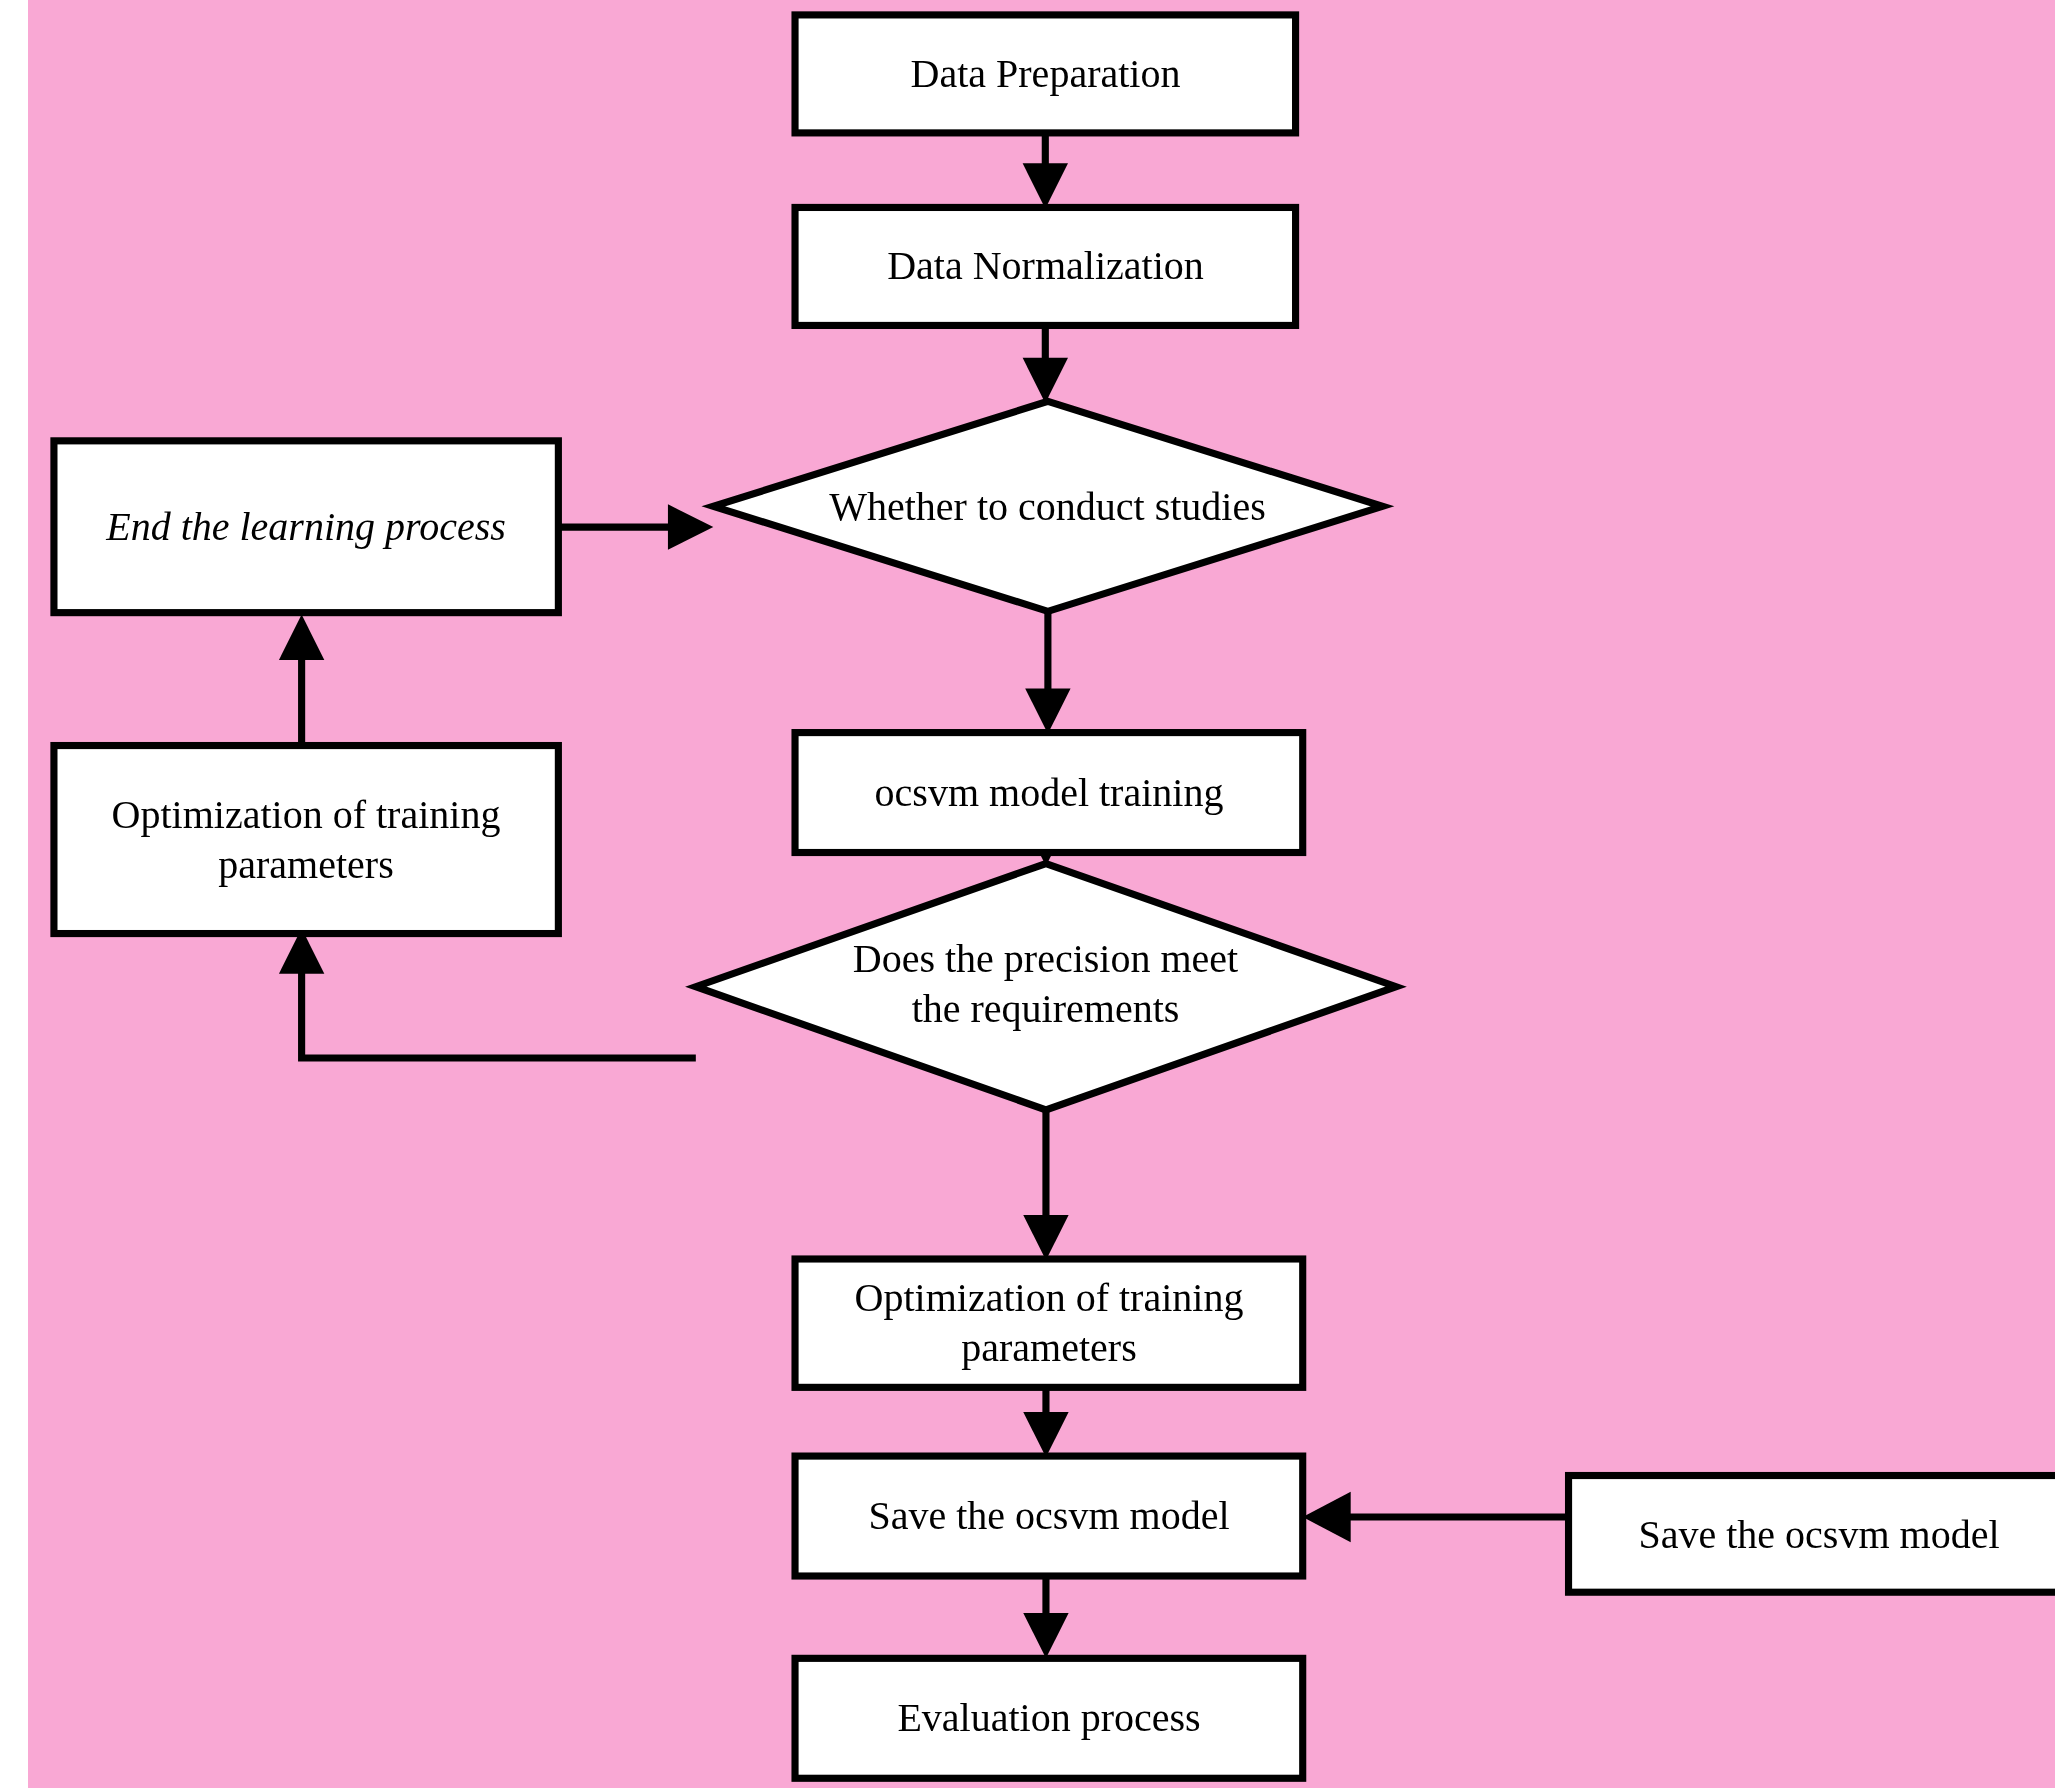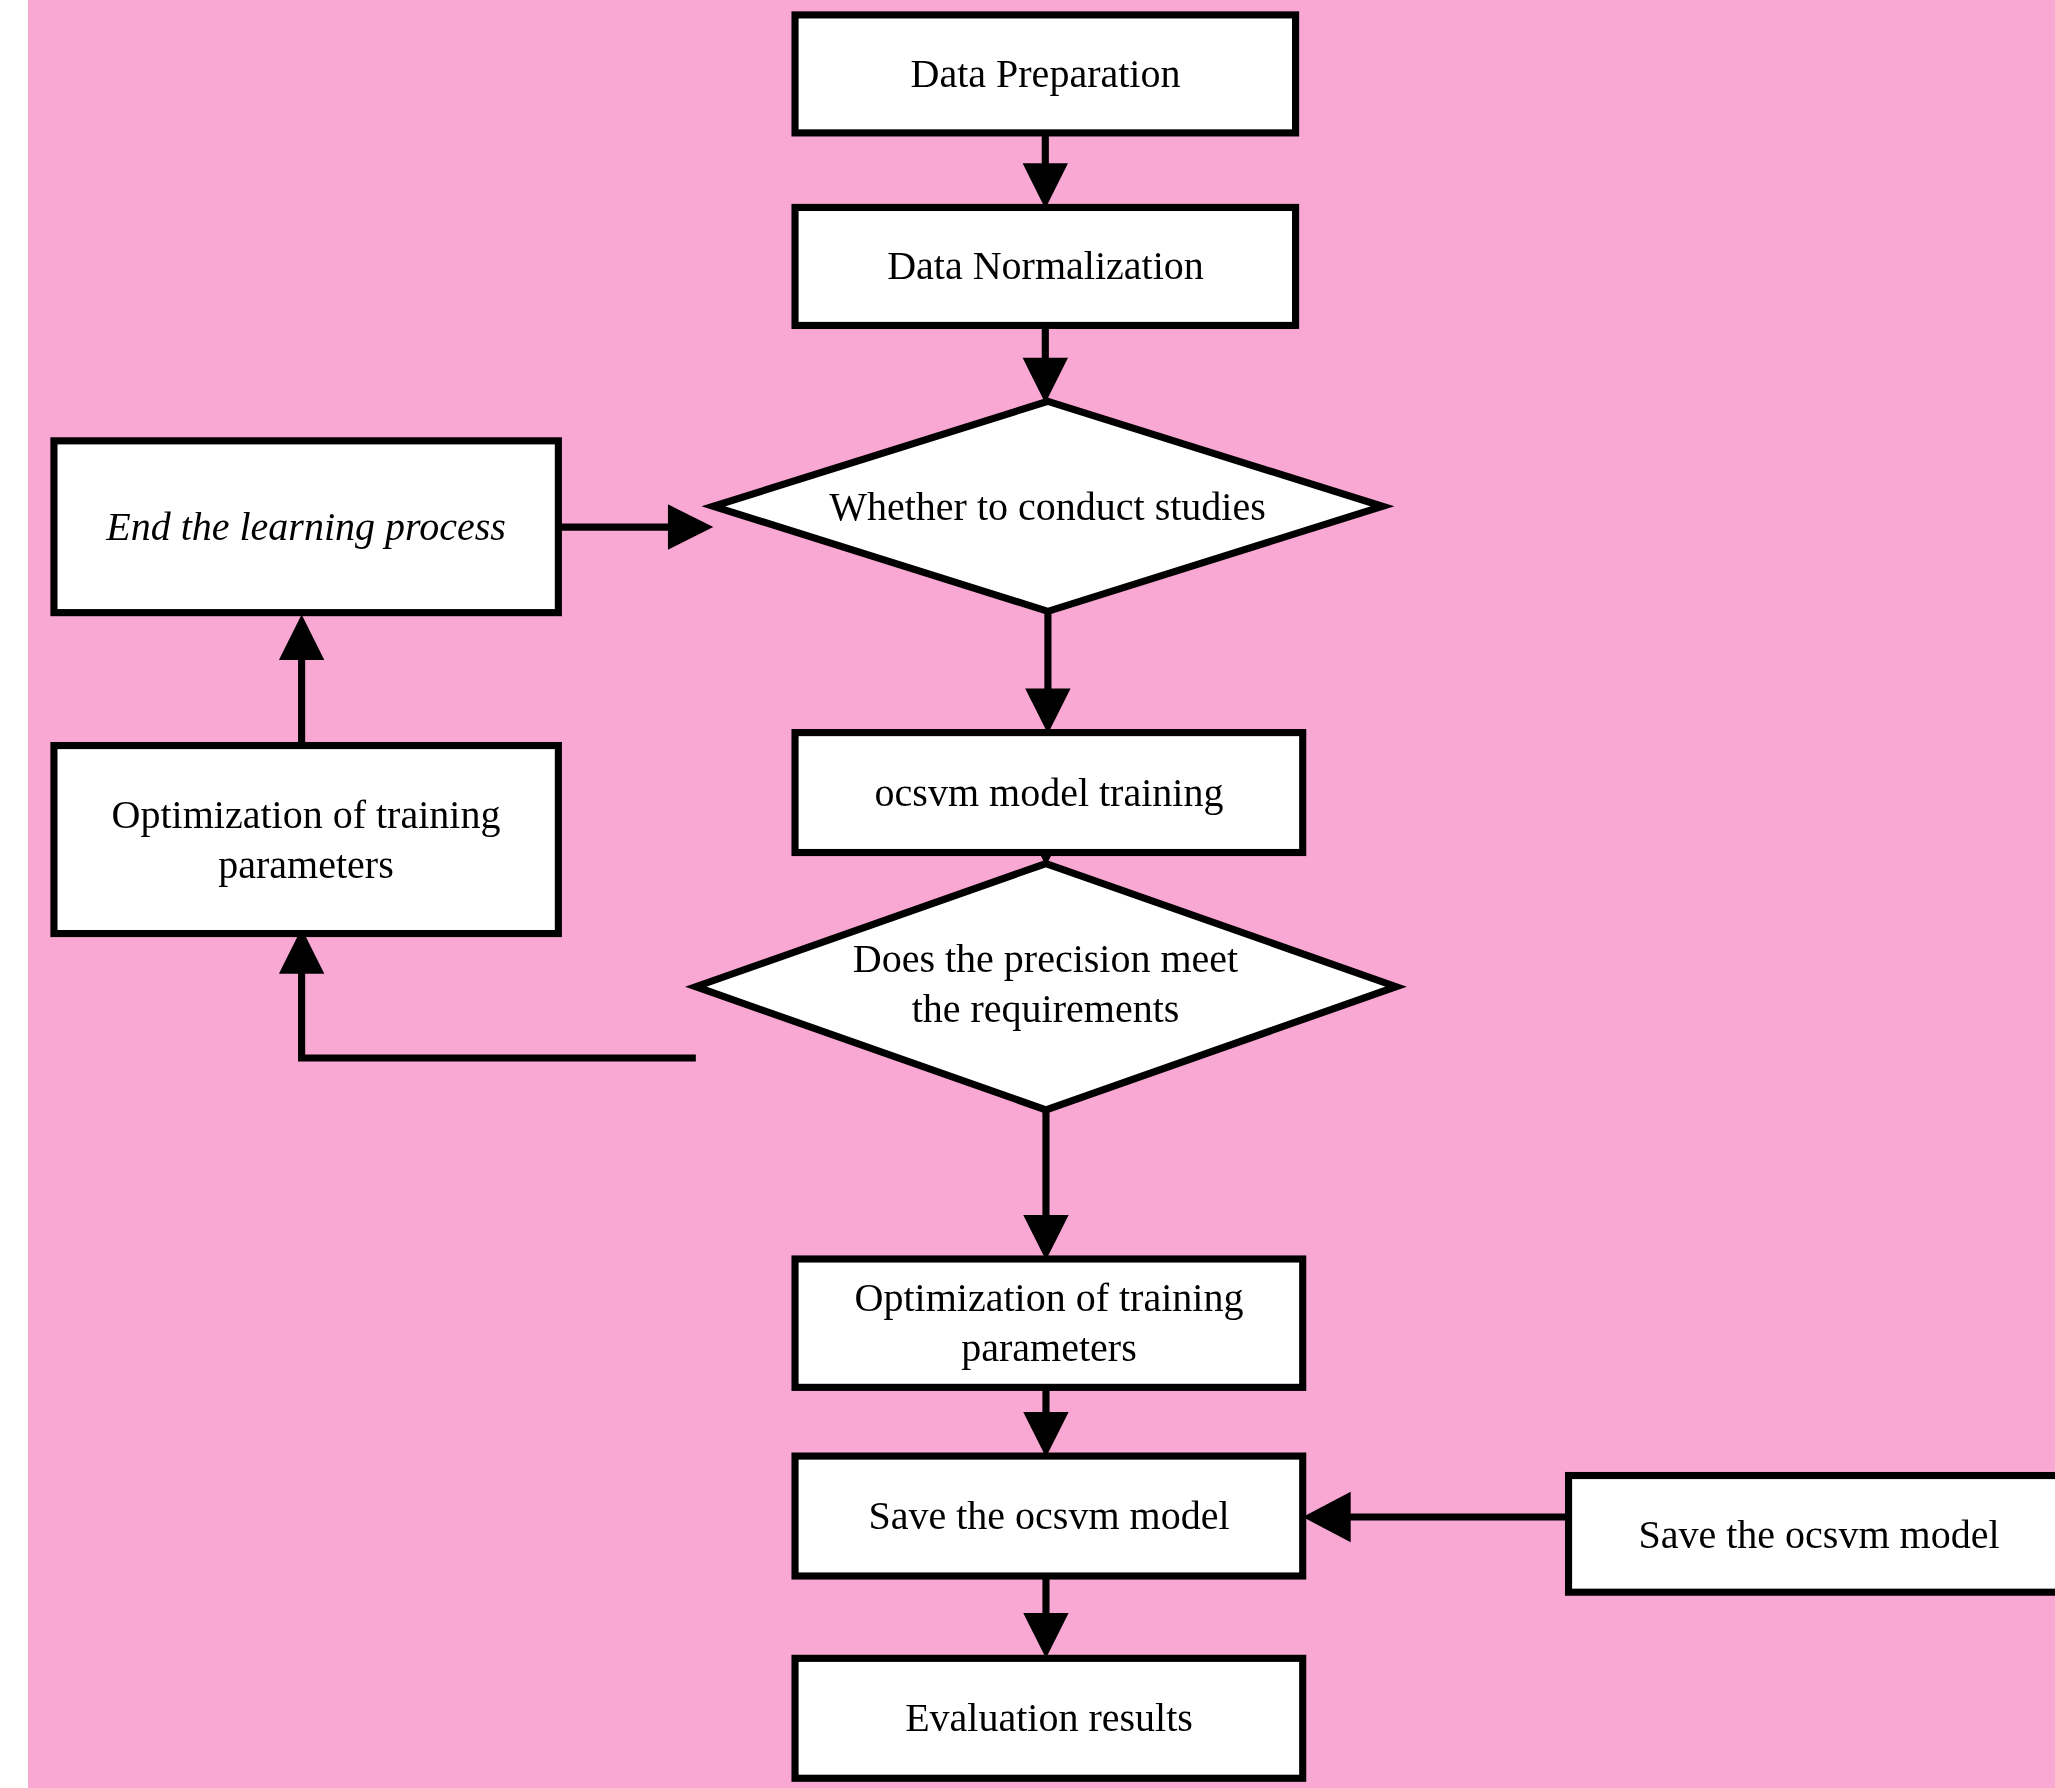--- a/index.html
+++ b/index.html
@@ -158,16 +158,16 @@
   <div class="node-label" style="left:713px; top:919px; width:609px; height:130px;">Does the precision meet
 the requirements</div>
 
   <div class="node-label" style="left:767px; top:1259px; width:508px; height:128px;">Optimization of training
 parameters</div>
 
   <div class="node-label" style="left:767px; top:1456px; width:508px; height:120px;">Save the ocsvm model</div>
 
   <div class="node-label" style="left:1540px; top:1476px; width:502px; height:117px;">Save the ocsvm model</div>
 
-  <div class="node-label" style="left:767px; top:1658px; width:508px; height:120px;">Evaluation results</div>
+  <div class="node-label" style="left:767px; top:1658px; width:508px; height:120px;">Evaluation process</div>
 
 </div>
 
 
 </body></html>

